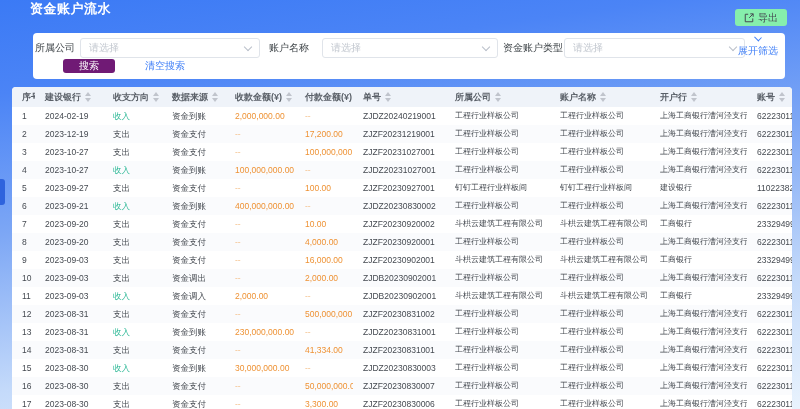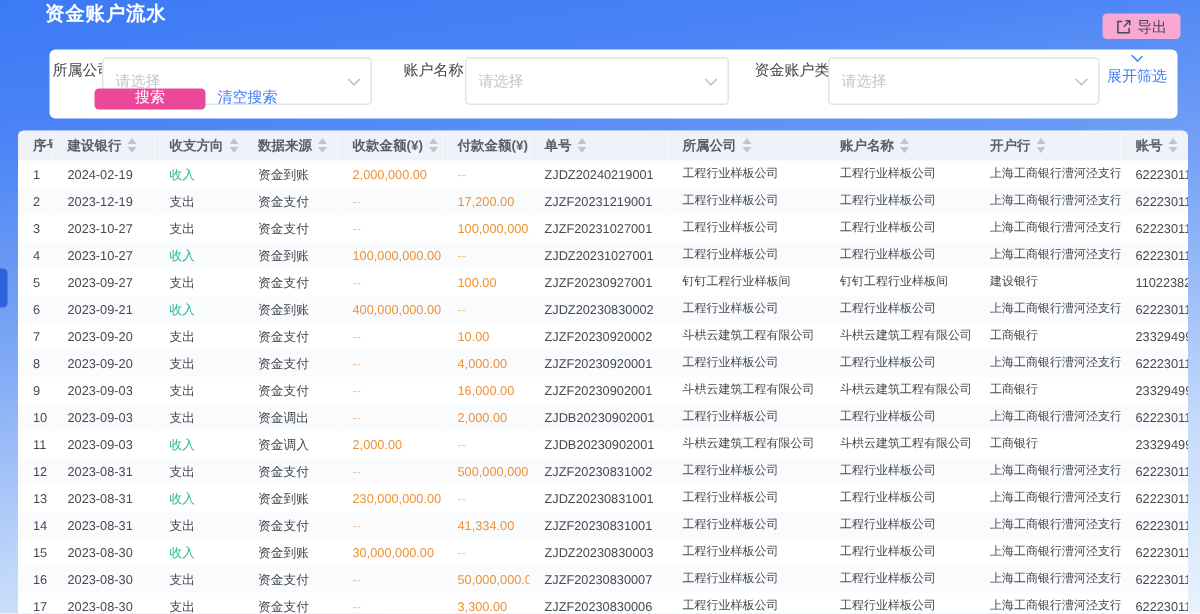--- a/index.html
+++ b/index.html
@@ -4,32 +4,32 @@
 <style>
   html,body{margin:0;padding:0;}
   body{
     width:800px;height:409px;overflow:hidden;position:relative;
     font-family:"Liberation Sans","DejaVu Sans",sans-serif;
     background:linear-gradient(172deg,#3b7af5 0%,#4b84f6 18%,#7da7f5 45%,#c4dafa 75%,#e9f3fd 100%);
   }
   
   .page-title{position:absolute;left:30px;top:0;margin:0;font-size:13px;font-weight:bold;color:#fff;letter-spacing:.5px;}
   .export-btn{position:absolute;right:13px;top:9px;height:17px;display:flex;align-items:center;gap:4px;
-    background:#f9a8d4;border:none;border-radius:3px;padding:0 9px;font-size:10px;color:#464b52;cursor:pointer;
+    background:#86efac;border:none;border-radius:3px;padding:0 9px;font-size:10px;color:#464b52;cursor:pointer;
     font-family:inherit;}
   
   .filter-card{position:absolute;left:33px;top:33px;width:752px;height:46px;background:#fff;border-radius:4px;}
   .f-label{position:absolute;top:5px;height:20px;line-height:20px;font-size:10px;color:#3f4549;white-space:nowrap;}
-  .f-select{position:absolute;top:5px;height:32px;box-sizing:border-box;border:1px solid #e0e4ea;border-radius:3px;
-    display:flex;align-items:center;justify-content:space-between;padding:0 8px;font-size:10px;color:#c2c7cf;background:#fff;cursor:pointer;}
+  .f-select{position:absolute;top:5px;height:20px;box-sizing:border-box;border:1px solid #e0e4ea;border-radius:3px;
+    display:flex;align-items:center;justify-content:space-between;padding:0 8px;font-size:10px;color:#c2c7cf;background:#fff;cursor:pointer;margin-left:12px;}
   .chev{width:5px;height:5px;border-right:1px solid #b9bfc9;border-bottom:1px solid #b9bfc9;transform:rotate(45deg);margin-top:-3px;}
   .expand-link{position:absolute;right:7px;top:5px;height:20px;display:flex;align-items:center;gap:4px;
     font-size:10px;color:#4381f7;cursor:pointer;white-space:nowrap;flex-direction:column;}
   .chev-blue{width:5px;height:5px;border-right:1px solid #4381f7;border-bottom:1px solid #4381f7;transform:rotate(45deg);margin-top:-3px;}
-  .search-btn{position:absolute;left:30px;top:26px;width:74px;height:14px;background:#ec4899;color:#fff;border:none;
+  .search-btn{position:absolute;left:30px;top:26px;width:52px;height:14px;background:#701a75;color:#fff;border:none;
     border-radius:3px;font-size:10px;line-height:14px;text-align:center;padding:0;cursor:pointer;font-family:inherit;}
   .clear-btn{position:absolute;left:112px;top:26px;height:14px;line-height:14px;background:none;border:none;
     font-size:10px;color:#4381f7;padding:0;cursor:pointer;font-family:inherit;}
   
   .side-widget{position:absolute;left:0;top:179px;width:5px;height:26px;background:#2e63dd;border-radius:0 3px 3px 0;}
   
   .table-card{position:absolute;left:12px;top:87px;width:780px;bottom:0;background:#fff;border-radius:4px 4px 0 0;overflow:hidden;}
   table{border-collapse:collapse;table-layout:fixed;width:793px;}
   th{height:20px;background:#eff3f9;font-size:9px;font-weight:bold;color:#5a6068;text-align:left;
     padding:0 0 0 10px;white-space:nowrap;overflow:hidden;cursor:pointer;}

